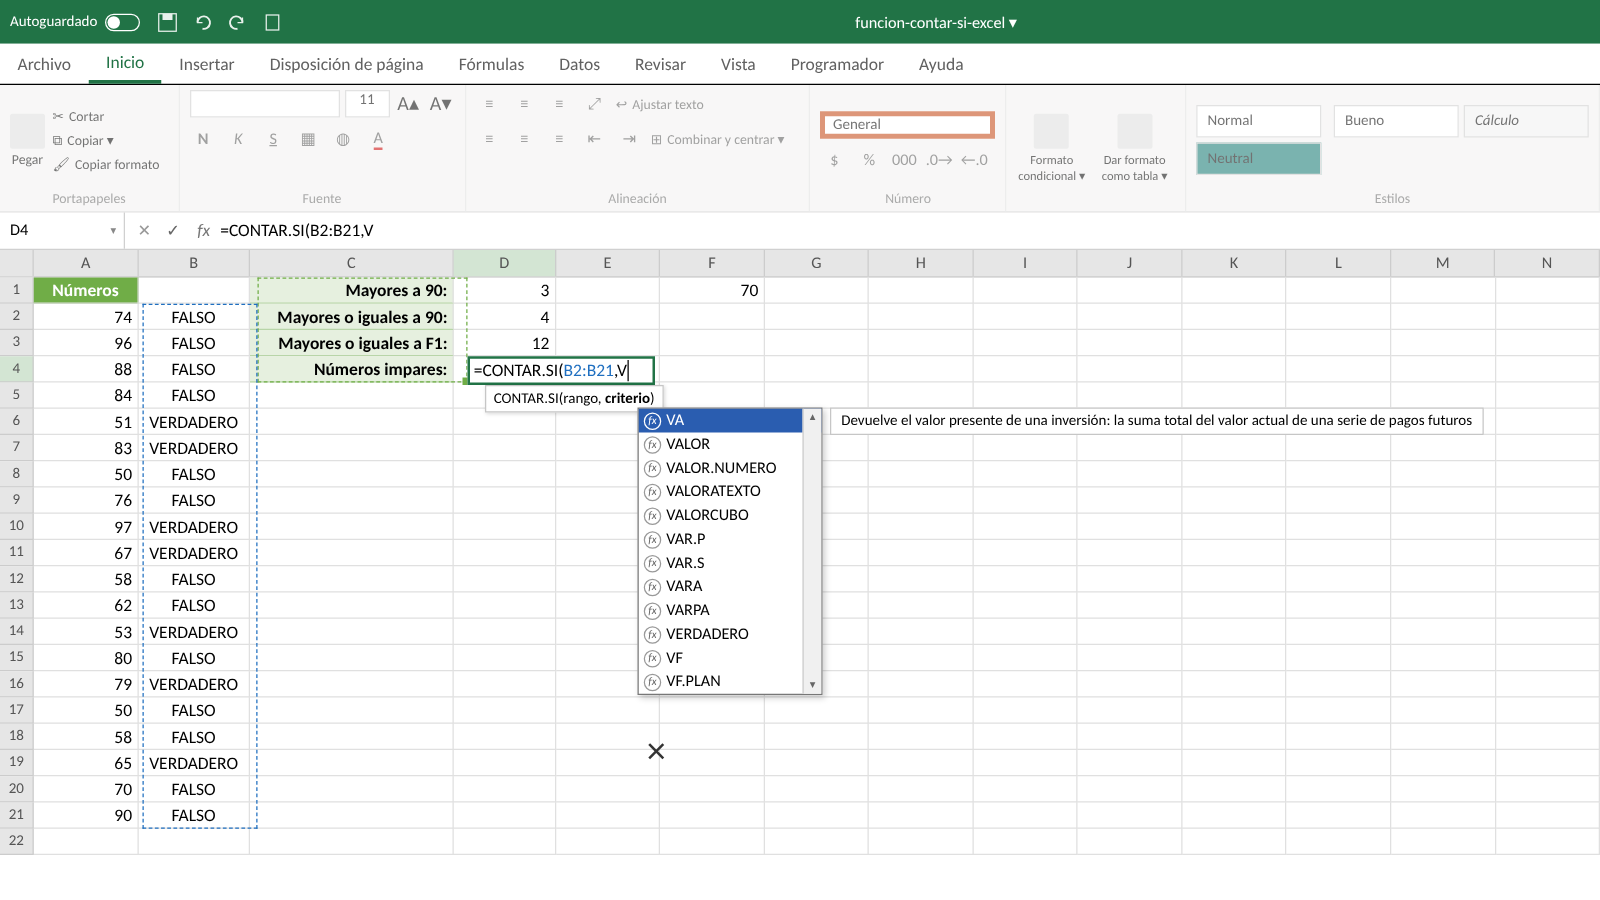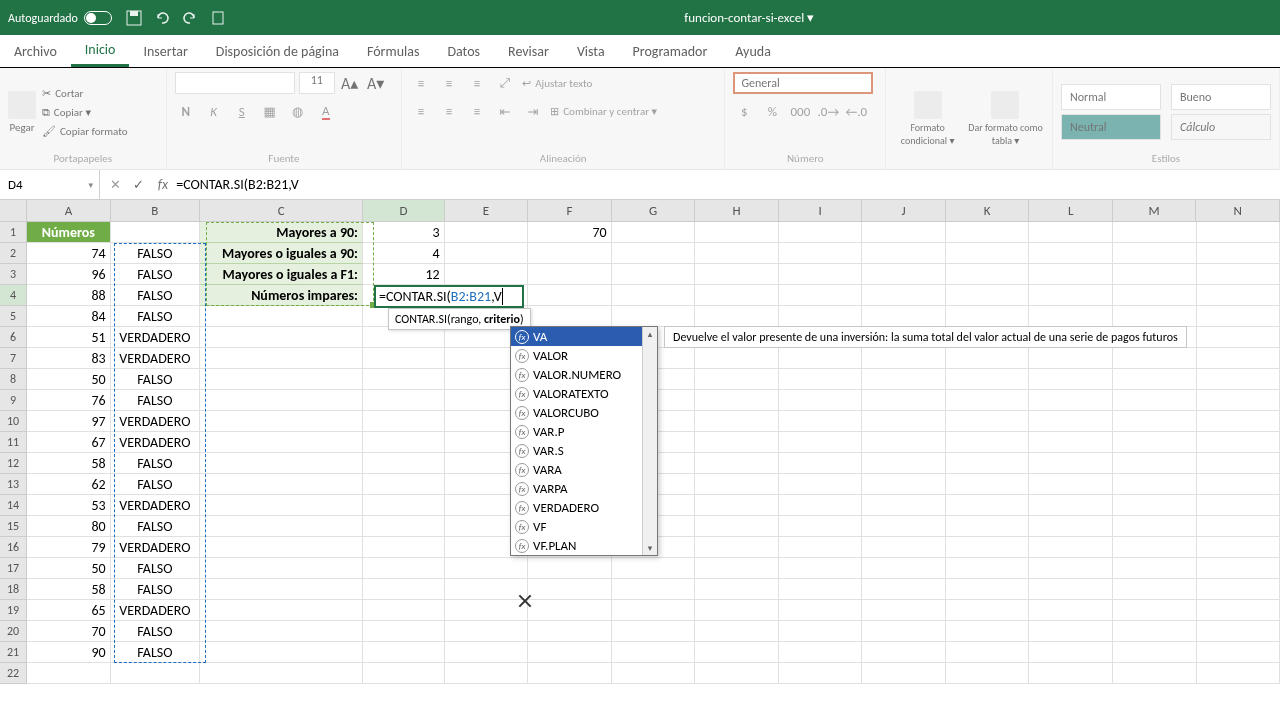--- a/index.html
+++ b/index.html
@@ -24,21 +24,21 @@
 .group { border-right: 1px solid #e0e0e0; display: flex; flex-direction: column; justify-content: space-between; padding: 4px 8px 2px; }
 .group-label { font-size: 11px; text-align: center; color: #666; padding-bottom: 2px; }
 .group-body { flex: 1; display: flex; align-items: center; gap: 6px; }
 .bigbtn { display: flex; flex-direction: column; align-items: center; font-size: 11px; gap: 2px; }
 .bigbtn .bigicon { width: 28px; height: 28px; background: #ddd; border-radius: 2px; }
 .minibtn { font-size: 11px; display: flex; align-items: center; gap: 4px; padding: 2px 0; }
 .font-sel { width: 120px; height: 22px; border: 1px solid #ccc; background: #fff; font-size: 12px; }
 .size-sel { width: 36px; height: 22px; border: 1px solid #ccc; background: #fff; font-size: 12px; text-align: center; }
 .ribbtns { display: flex; gap: 6px; font-size: 13px; color: #555; }
 .sq { width: 22px; height: 22px; display: flex; align-items: center; justify-content: center; }
-.numfmt { width: 140px; height: 22px; border: 2px solid #c2410c; background: #fff; font-size: 12px; padding: 0 6px; display: flex; align-items: center; }
+.numfmt { width: 140px; height: 22px; border: 4px solid #c2410c; background: #fff; font-size: 12px; padding: 0 6px; display: flex; align-items: center; margin-top: 17px; }
 .styles { display: flex; gap: 10px; }
 .stylecell { width: 100px; height: 26px; border: 1px solid #ccc; font-size: 12px; display: flex; align-items: center; padding: 0 8px; background: #fff; }
 .stylecell.normal { background: #fff; }
 .stylecell.neutral { background: #0f766e; }
 .stylecell.calc { background: #f2f2f2; font-style: italic; }
 
 
 .fbar { height: 30px; display: flex; border-bottom: 1px solid #d0d0d0; }
 .namebox { width: 100px; border-right: 1px solid #d0d0d0; display: flex; align-items: center; padding: 0 8px; font-size: 13px; position: relative; }
 .namebox::after { content: "▾"; position: absolute; right: 6px; font-size: 9px; color: #888; }
@@ -233,21 +233,21 @@
     </div>
     <div class="group-label"></div>
   </div>
   <div class="group" style="flex:1">
     <div class="group-body">
       <div class="styles">
         <div style="display:flex;flex-direction:column;gap:4px">
           <div class="stylecell normal">Normal</div>
           <div class="stylecell neutral">Neutral</div>
         </div>
-        <div style="display:flex;flex-direction:column;gap:4px">
+        <div style="display:flex;flex-direction:row;gap:4px">
           <div class="stylecell">Bueno</div>
           <div class="stylecell calc">Cálculo</div>
         </div>
       </div>
     </div>
     <div class="group-label">Estilos</div>
   </div>
 </div>
 
 <div class="fbar">

